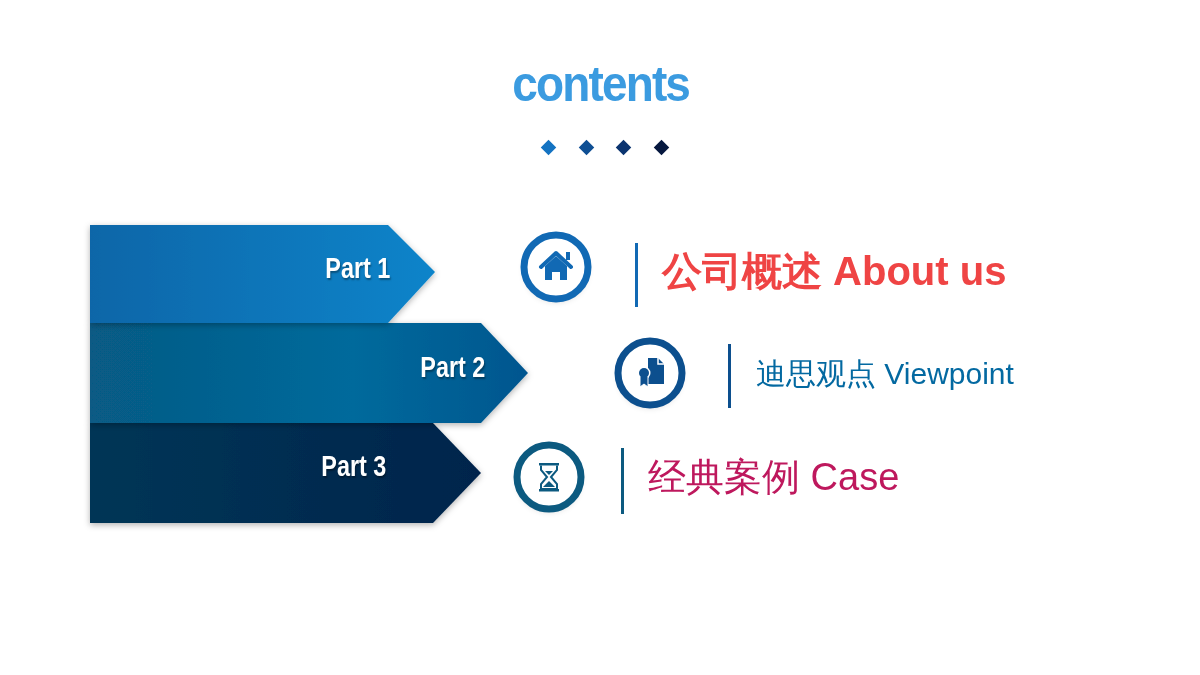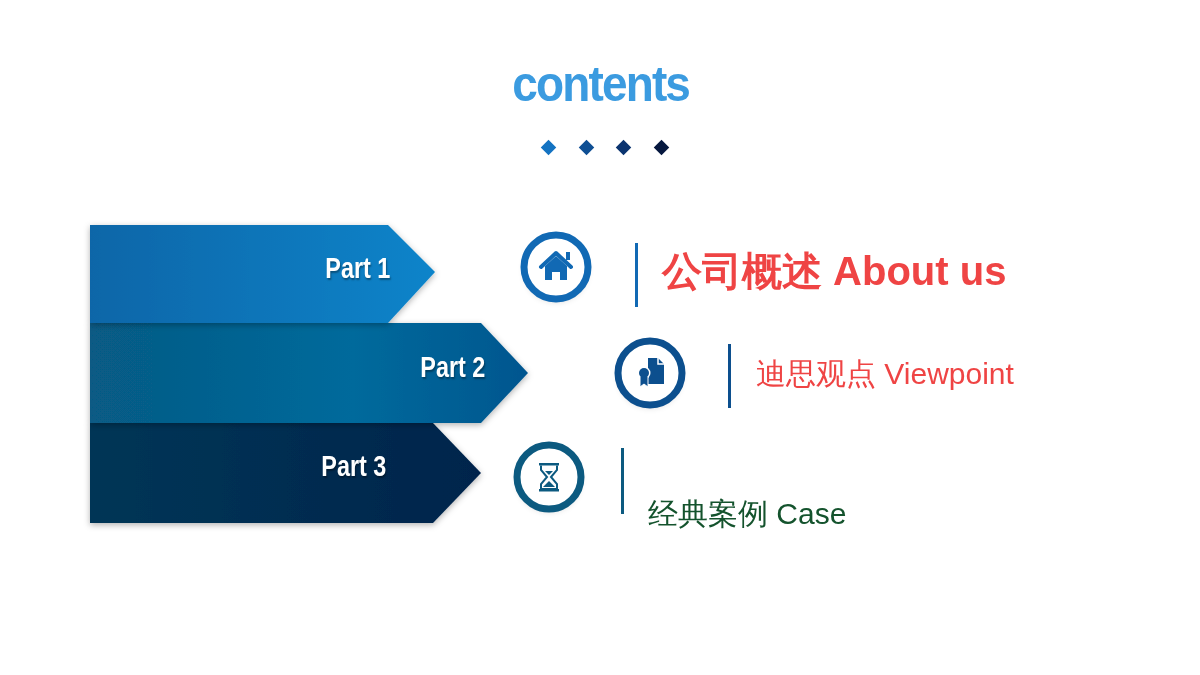--- a/index.html
+++ b/index.html
@@ -89,31 +89,31 @@
       <svg width="78" height="78" viewBox="0 0 78 78" style="left:-7px;top:-7px;">
         <circle cx="39" cy="39" r="32" fill="#fff" stroke="#0c4f8e" stroke-width="7"></circle>
         <path d="M37 24 L47 24 L53 30 L53 50 L37 50 Z" fill="#0c4f8e"></path>
         <path d="M47 24 L47 30 L53 30" fill="none" stroke="#fff" stroke-width="1.5"></path>
         <circle cx="33" cy="39" r="6.5" fill="#fff"></circle>
         <circle cx="33" cy="39" r="5" fill="#0c4f8e"></circle>
         <path d="M29 43 L29 53 L33 50 L37 53 L37 43" fill="#0c4f8e" stroke="#fff" stroke-width="1"></path>
       </svg>
     </div>
     <div class="vbar" style="left:728px; top:344px; height:64px; background:#0c4f8e;"></div>
-    <div class="item-text" style="left:756px; top:356px; font-size:30px; color:#ef4444; line-height:36px;">迪思观点 Viewpoint</div>
+    <div class="item-text" style="left:756px; top:356px; font-size:30px; color:#0369a1; line-height:36px;">迪思观点 Viewpoint</div>
   </div>
 
   <div>
     <div class="icon-ring" style="left:517px; top:445px;">
       <svg width="78" height="78" viewBox="0 0 78 78" style="left:-7px;top:-7px;">
         <circle cx="39" cy="39" r="32" fill="#fff" stroke="#0c5a80" stroke-width="7"></circle>
         <rect x="29" y="25" width="20" height="2.5" fill="#0c5a80"></rect>
         <rect x="29" y="51" width="20" height="2.5" fill="#0c5a80"></rect>
         <path d="M31 27.5 L31 32 L37 39 L31 46 L31 51 L47 51 L47 46 L41 39 L47 32 L47 27.5" fill="none" stroke="#0c5a80" stroke-width="2"></path>
         <path d="M33 49 L39 43 L45 49 Z" fill="#0c5a80"></path>
         <path d="M35 33 L43 33 L39 37 Z" fill="#0c5a80"></path>
       </svg>
     </div>
     <div class="vbar" style="left:621px; top:448px; height:66px; background:#0c5a80;"></div>
-    <div class="item-text" style="left:648px; top:459px; font-size:30px; color:#14532d; line-height:36px;margin-top:37px;">经典案例 Case</div>
+    <div class="item-text" style="left:648px; top:459px; font-size:38px; color:#be185d; line-height:36px;">经典案例 Case</div>
   </div>
 
 </div>
 
 </body></html>

